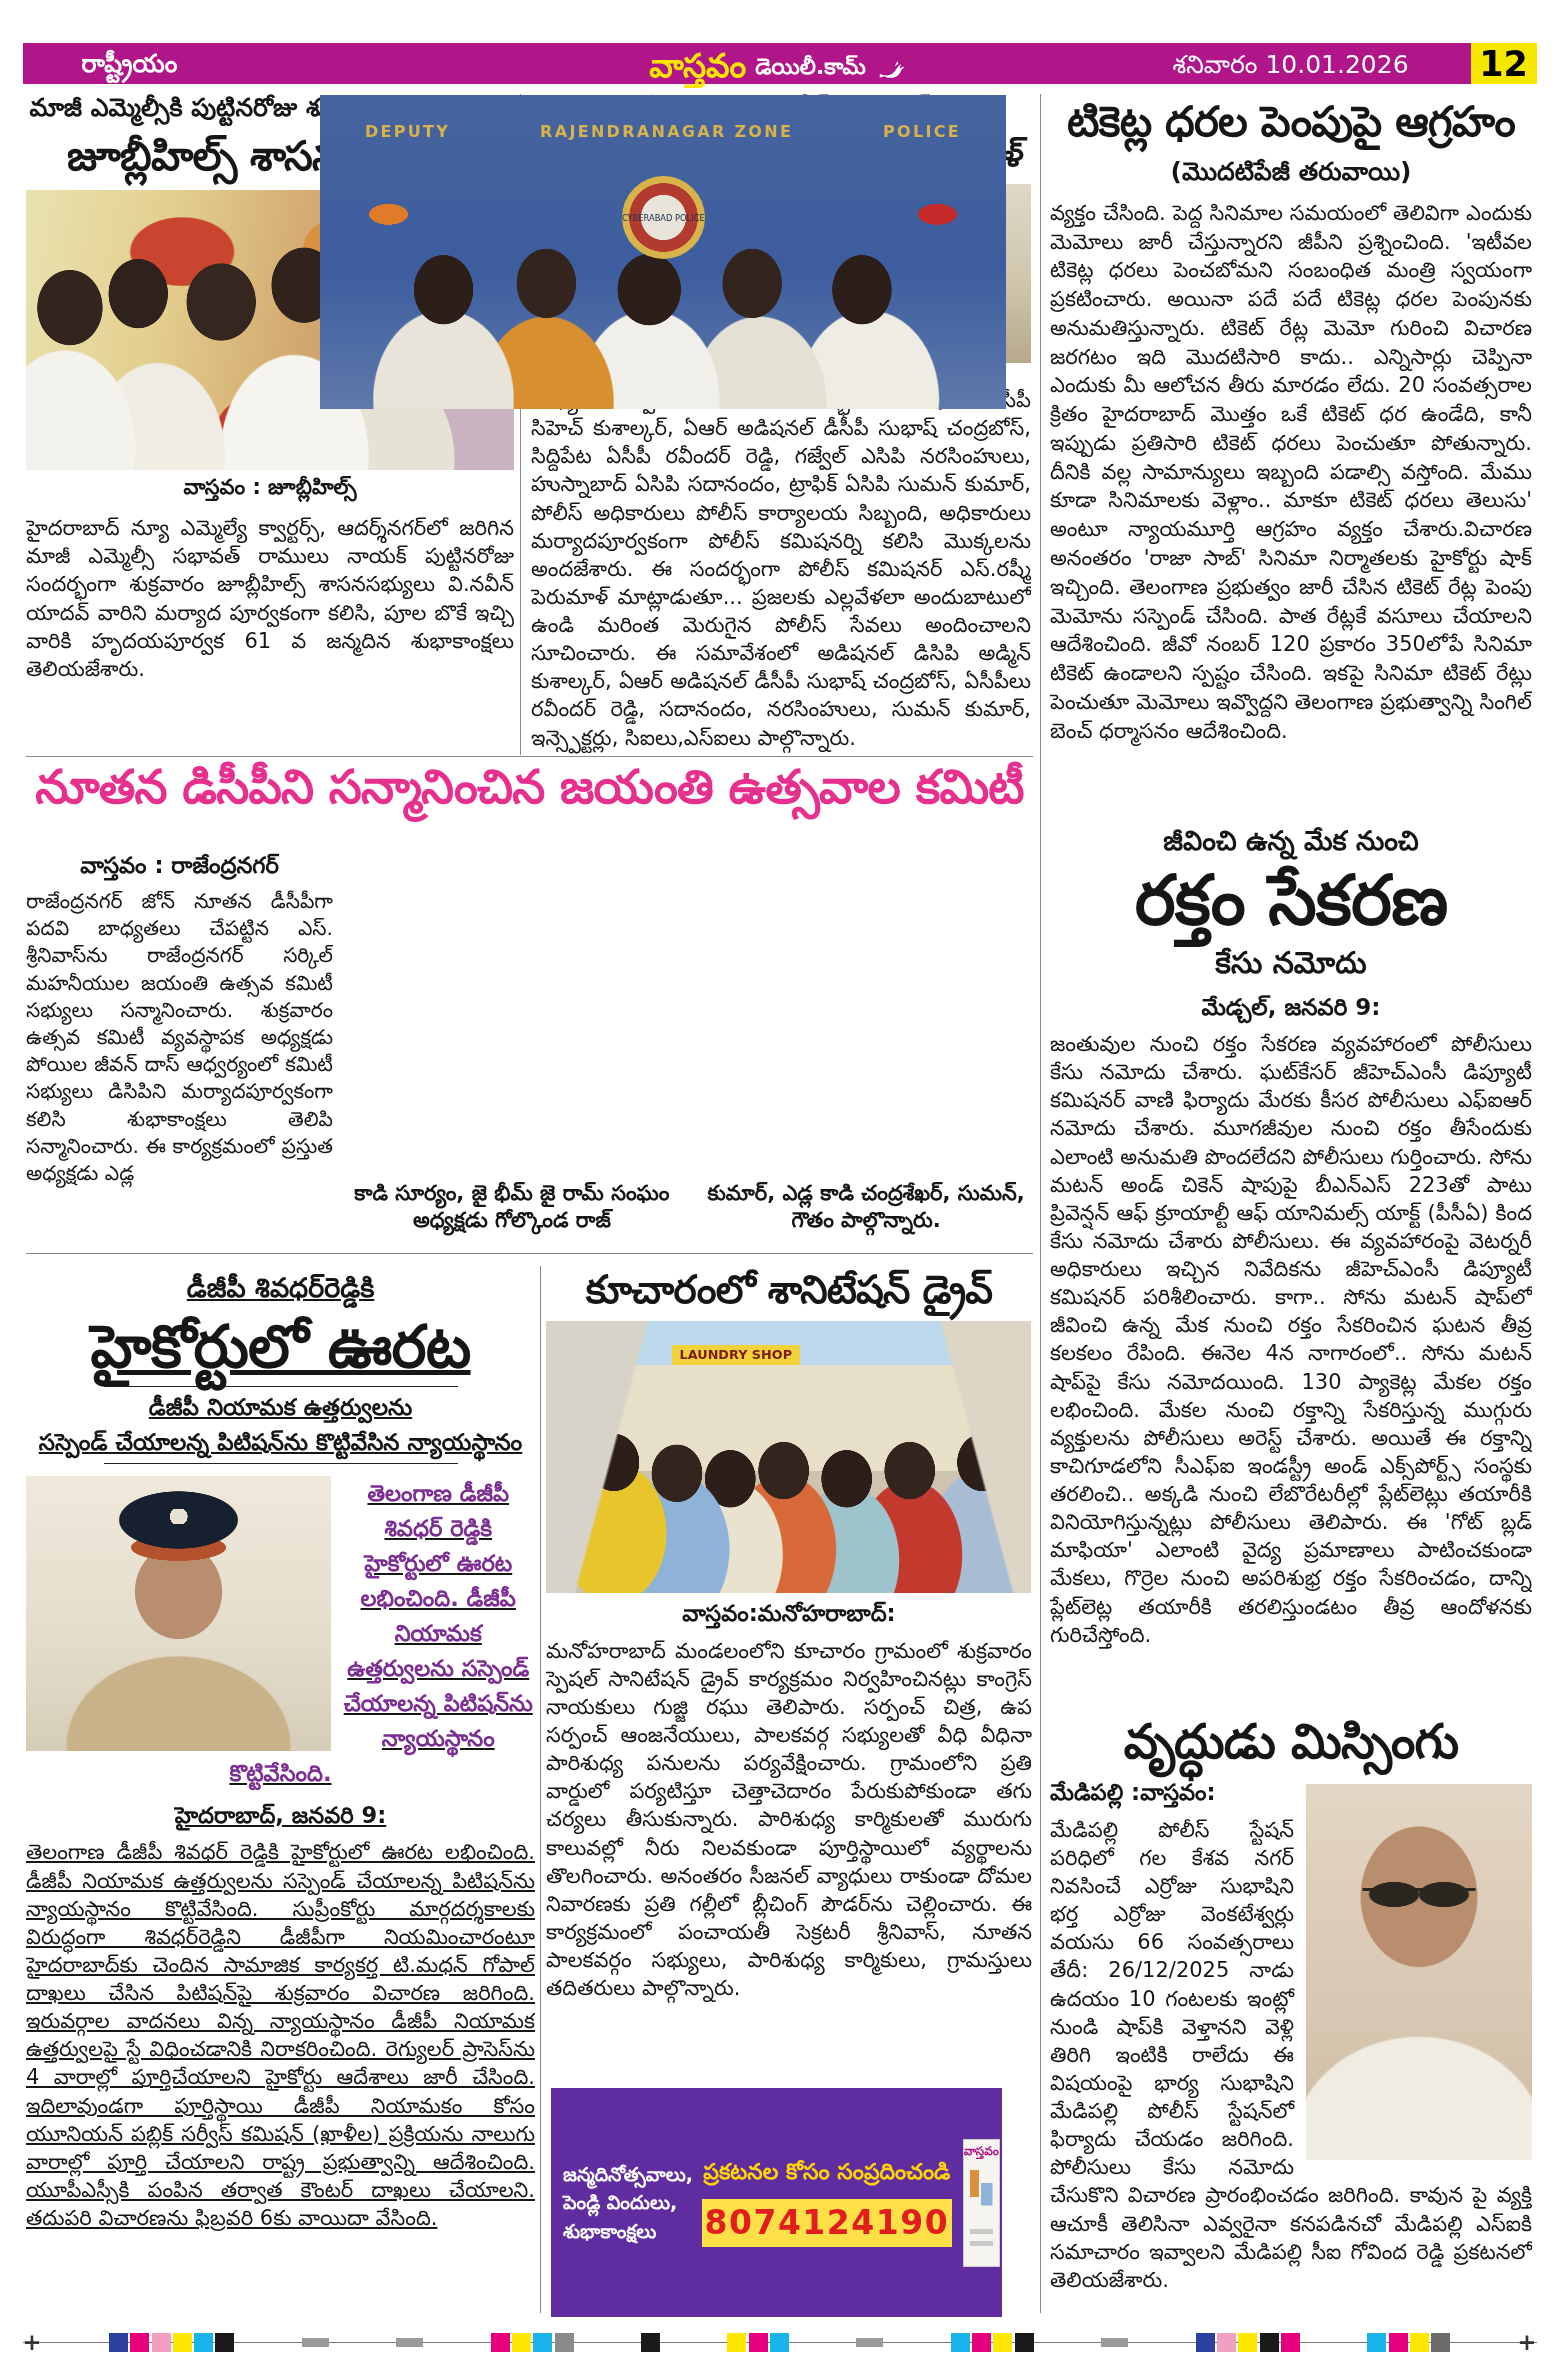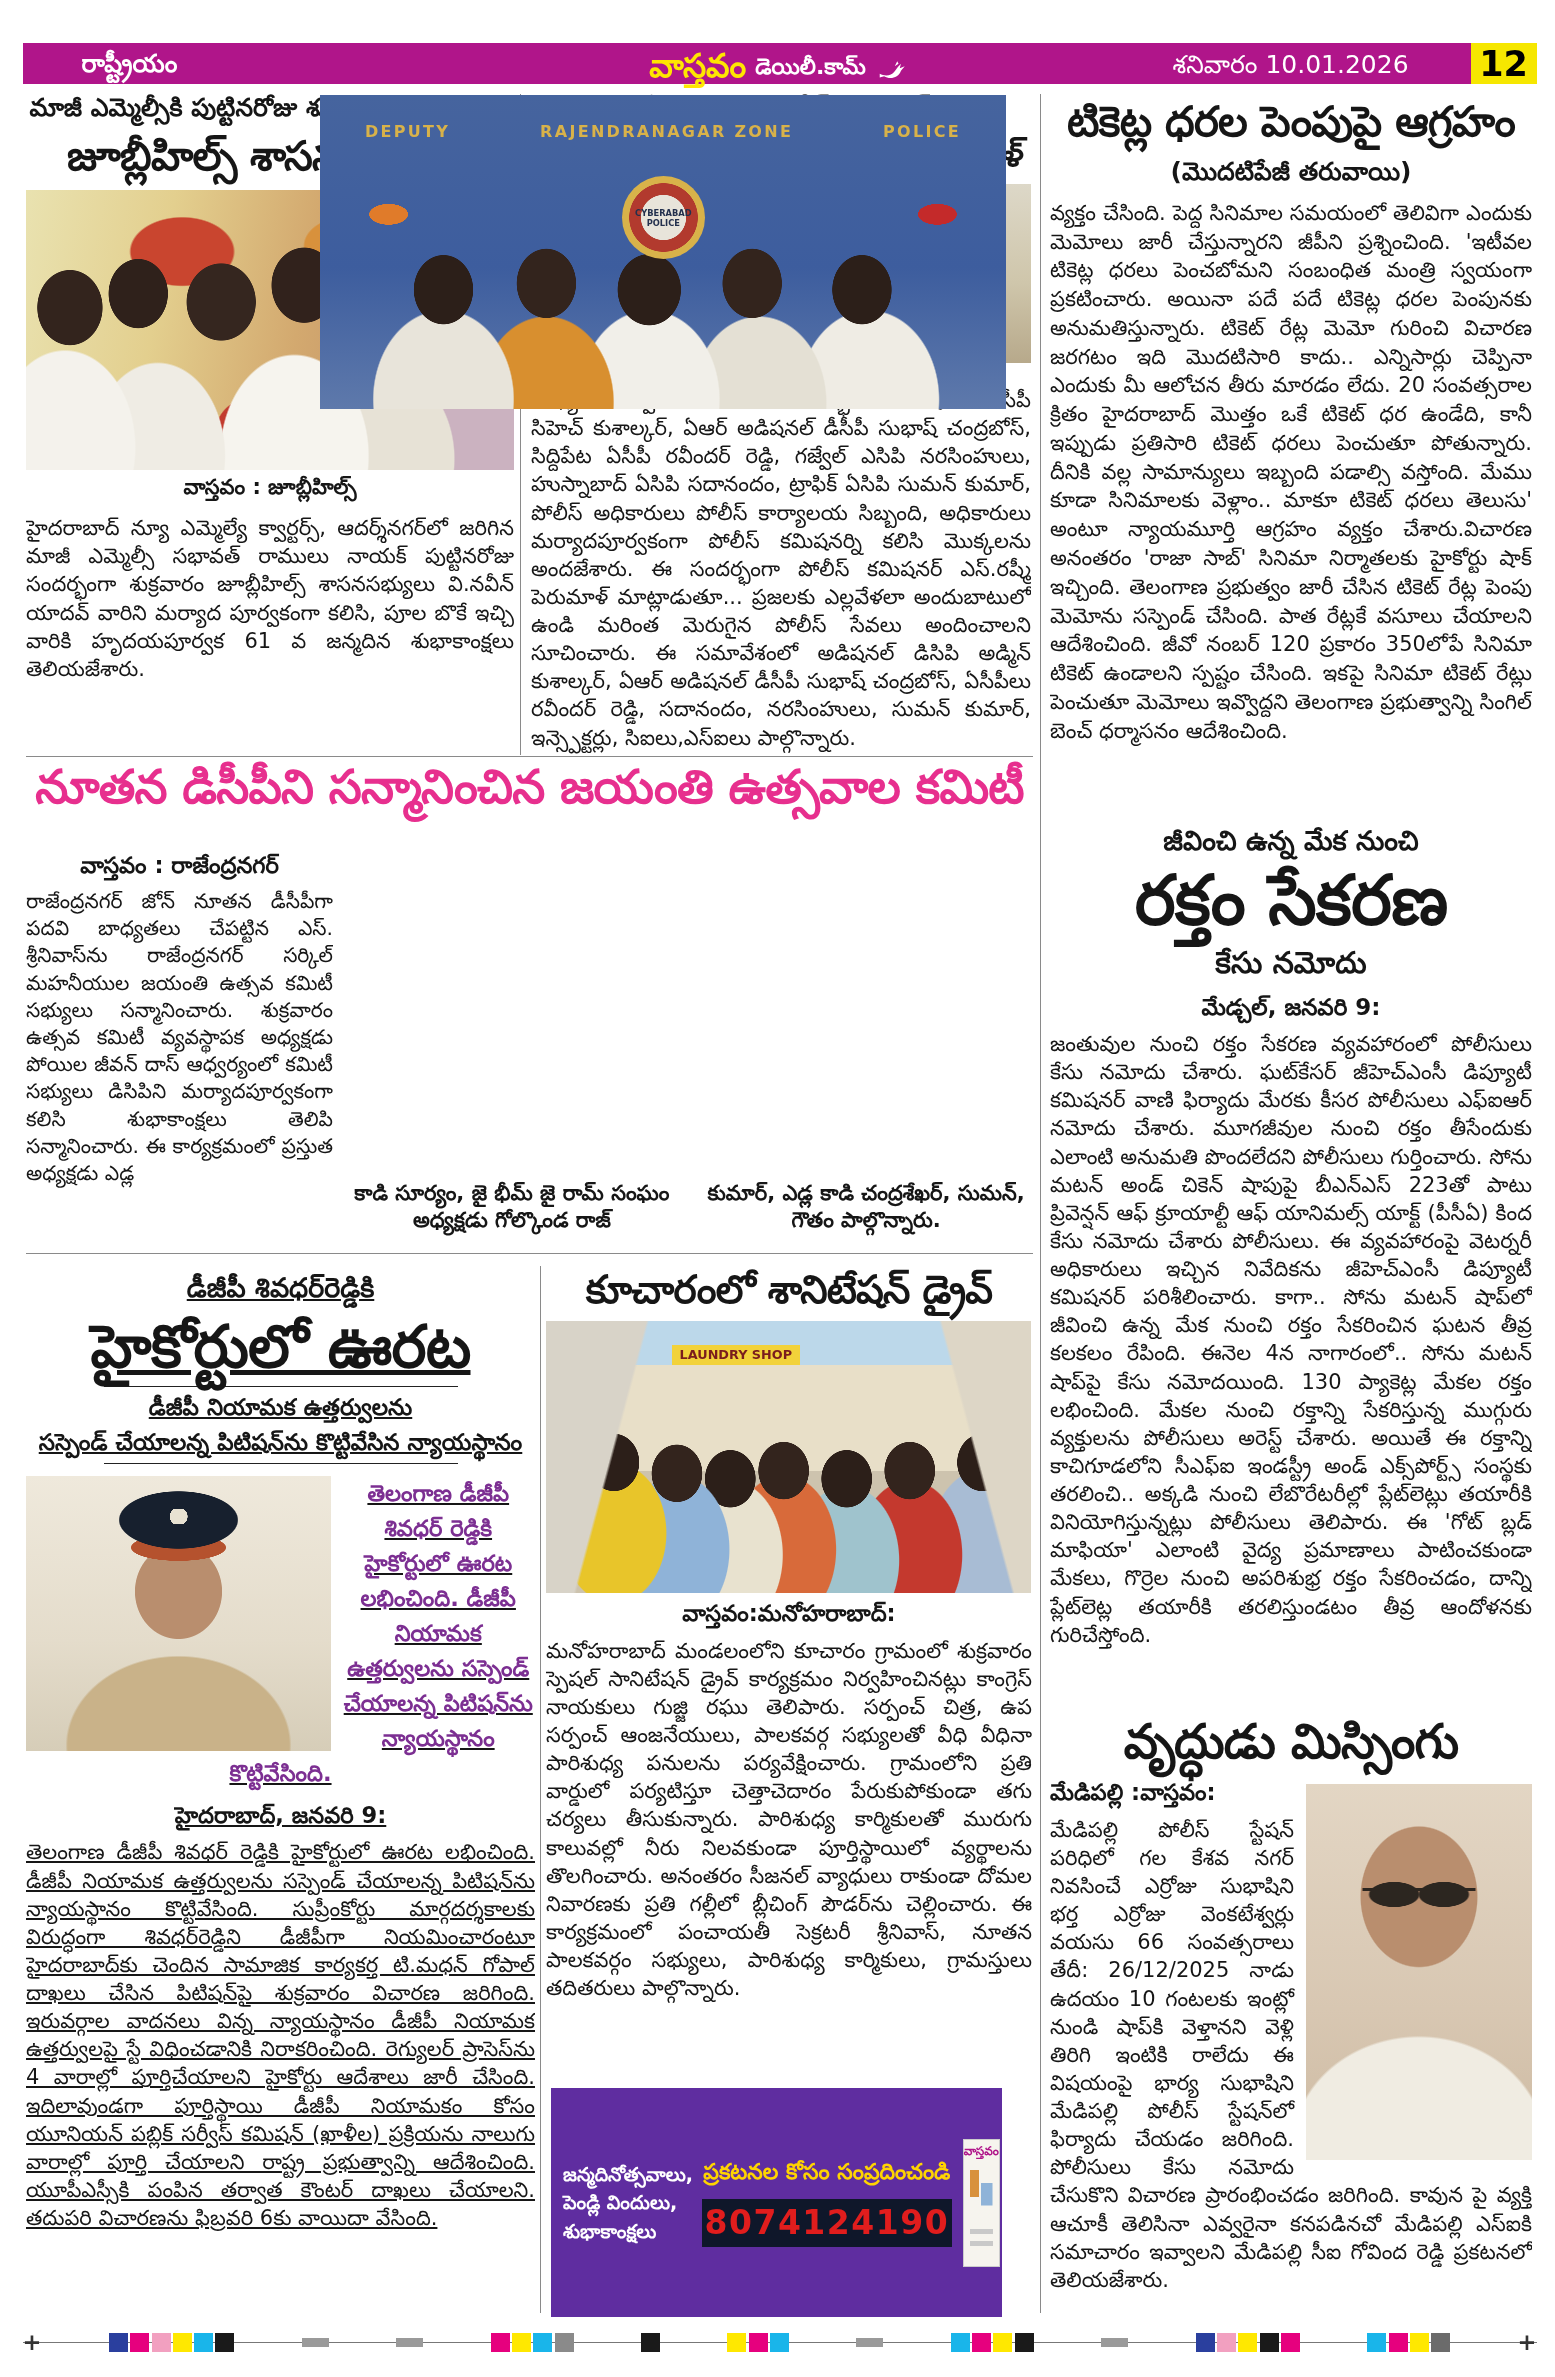--- a/index.html
+++ b/index.html
@@ -79,21 +79,21 @@
  radial-gradient(71px 90px at 18% 97%,#e8e4da 98%,transparent),
  radial-gradient(68px 87px at 33% 98%,#d88f2f 98%,transparent),
  radial-gradient(71px 90px at 48% 97%,#f1efe9 98%,transparent),
  radial-gradient(68px 87px at 64% 98%,#e4e0d4 98%,transparent),
  radial-gradient(71px 90px at 80% 97%,#efece4 98%,transparent);}
 .dcp-banner{position:absolute;top:27px;left:0;width:100%;display:flex;justify-content:space-around;
  color:#d8b24a;font-weight:bold;font-size:16px;letter-spacing:2.3px;z-index:2;}
 .dcp-logo{position:absolute;left:44%;top:81px;width:83px;height:83px;border-radius:50%;
  background:radial-gradient(circle,#e8e4da 0 38%,#b23a2e 39% 58%,#d8b24a 59% 100%);
  display:flex;align-items:center;justify-content:center;z-index:2;}
-.dcp-logo span{font-size:8.3px;font-weight:bold;color:#23304d;text-align:center;}
+.dcp-logo span{font-size:8.3px;font-weight:normal;color:#23304d;text-align:center;}
 .photo-dgp{width:305px;height:275px;float:left;margin-right:10.5px;
  background:linear-gradient(180deg,#efe9dc 0%,#e4dccb 60%,#d6cdb8 100%);}
 .photo-dgp::before{content:"";position:absolute;inset:0;background:
  radial-gradient(60px 29px at 50% 16%,#17202e 98%,transparent),
  radial-gradient(48px 13.5px at 50% 26%,#b5522e 98%,transparent),
  radial-gradient(44px 48px at 50% 42%,#b98e6e 98%,transparent),
  radial-gradient(113px 90px at 50% 98%,#c9b289 98%,transparent);}
 .photo-dgp::after{content:"";position:absolute;left:50%;top:12%;transform:translateX(-50%);
  width:25.6px;height:15px;background:radial-gradient(circle,#e8e2d2 60%,transparent 62%);}
 .photo-street{width:485px;height:272px;margin:9px 0 3px;
@@ -126,21 +126,21 @@
  width:113px;height:25.6px;
  background:radial-gradient(25.6px 12.8px at 28% 50%,#2c2620 96%,transparent),
             radial-gradient(25.6px 12.8px at 72% 50%,#2c2620 96%,transparent),
             linear-gradient(#2c2620,#2c2620) 50% 30%/113px 3px no-repeat;}
 
 .ad{position:absolute;left:551px;top:2088px;width:451px;height:229px;background:var(--ad-bg);
  display:flex;align-items:center;padding:12px;gap:10.5px;}
 .ad-left{color:#fff;font-weight:bold;font-size:19px;line-height:1.5;width:128px;}
 .ad-main{flex:1;text-align:center;}
 .ad-heading{color:var(--ad-yellow);font-weight:bold;font-size:22px;line-height:1.3;}
-.ad-phone{margin-top:12px;background:#0f172a;color:var(--phone-red);font-weight:800;font-size:33px;
+.ad-phone{margin-top:12px;background:#fde047;color:var(--phone-red);font-weight:800;font-size:33px;
  padding:4.5px 3px;letter-spacing:1.5px;}
 .ad-paper{width:69px;height:128px;background:#f6f4ee;border:0.8px solid #ccc;position:relative;
  display:flex;justify-content:center;padding-top:4.5px;}
 .ad-paper::after{content:"";position:absolute;left:6px;top:30px;right:6px;bottom:6px;background:
  linear-gradient(#d8913c,#d8913c) 0 0/40% 30% no-repeat,
  linear-gradient(#8fb3d8,#8fb3d8) 100% 20%/50% 25% no-repeat,
  linear-gradient(#c9c9c9,#c9c9c9) 0 70%/100% 6% no-repeat,
  linear-gradient(#c9c9c9,#c9c9c9) 0 85%/100% 6% no-repeat;}
 .ad-paper-title{color:var(--header-bar);font-weight:800;font-size:12px;}
 

